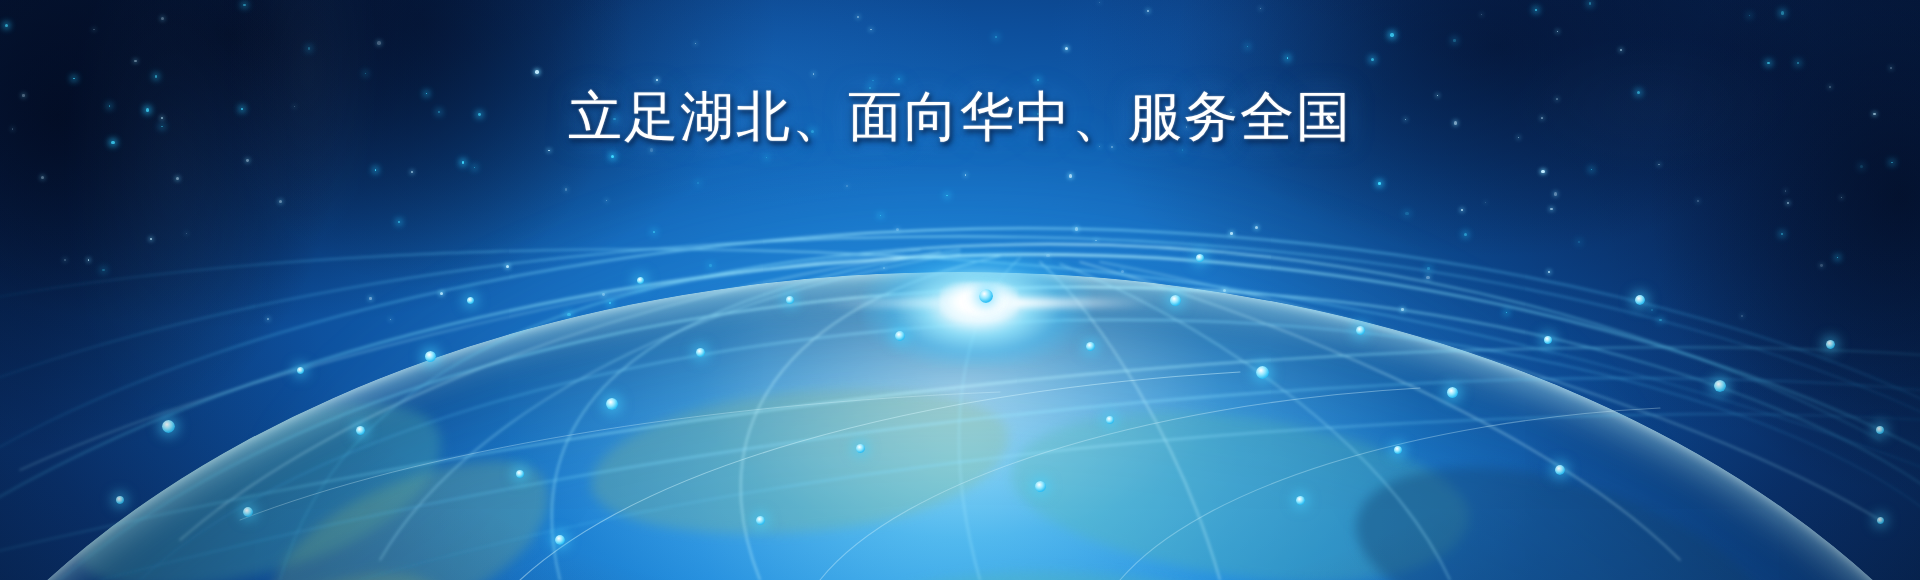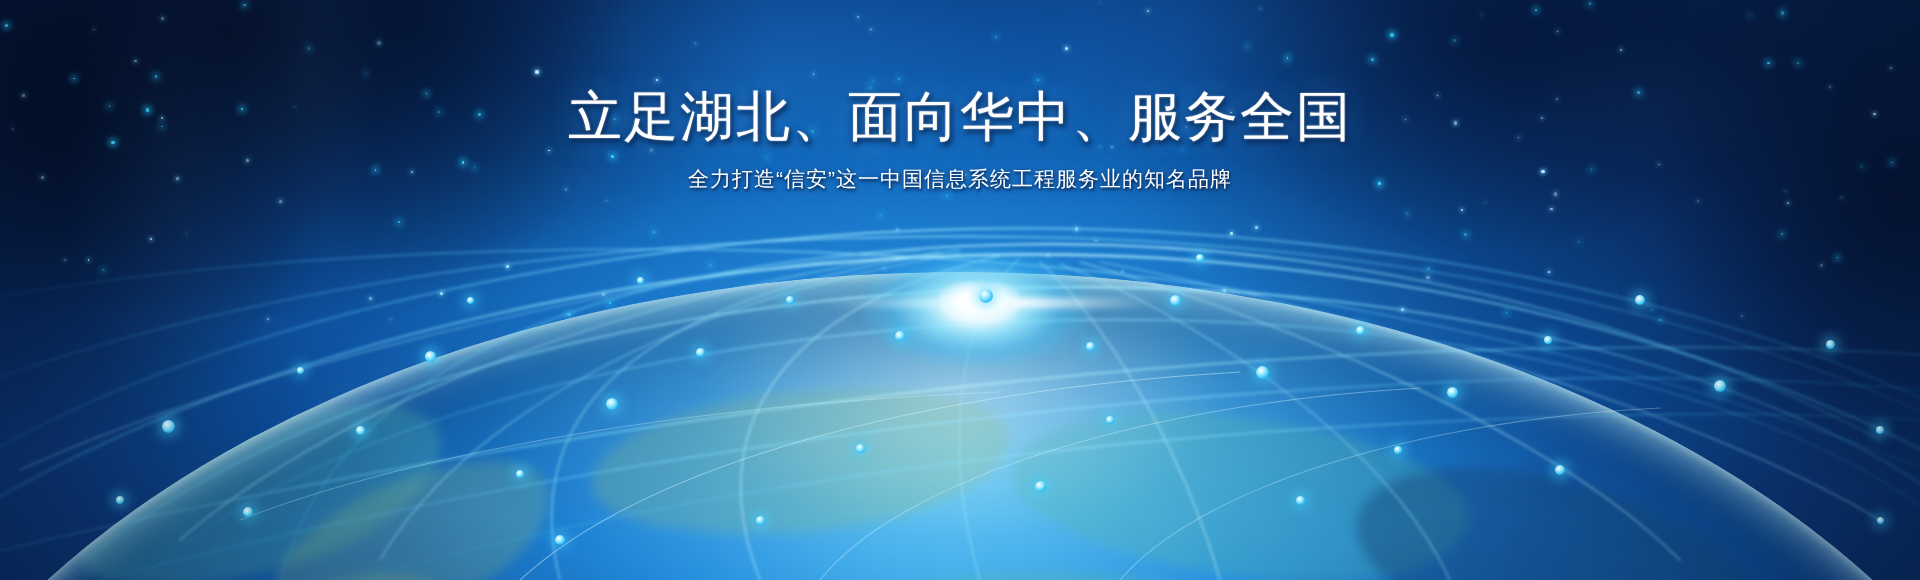--- a/index.html
+++ b/index.html
@@ -437,16 +437,15 @@
       <div class="node" style="left: 116px; top: 496px; width: 8px; height: 8px;"></div>
       <div class="node" style="left: 1876.5px; top: 516.5px; width: 7px; height: 7px;"></div>
       <div class="node" style="left: 636.5px; top: 276.5px; width: 7px; height: 7px;"></div>
       <div class="node" style="left: 1196px; top: 254px; width: 8px; height: 8px;"></div>
     </div>
 
   <div class="vignette"></div>
 
   <div class="copy">
     <div class="headline">立足湖北、面向华中、服务全国</div>
-    <div class="subhead">全力打造“信安”这一中国信息系统工程服务业的知名品牌</div>
   </div>
 
 </div>
 
 </body></html>

